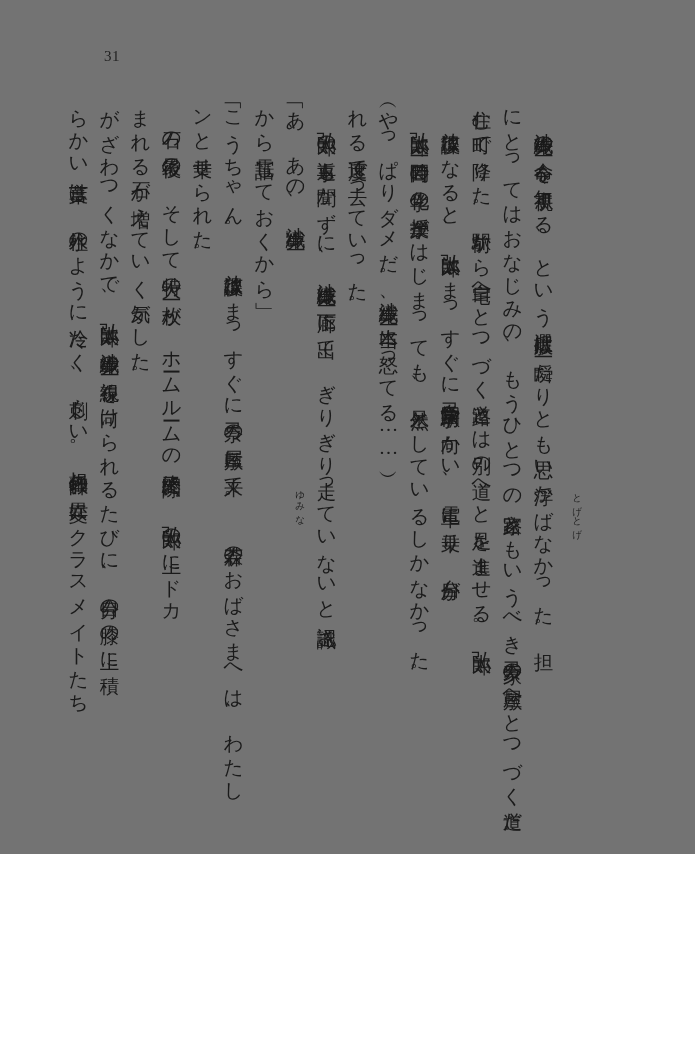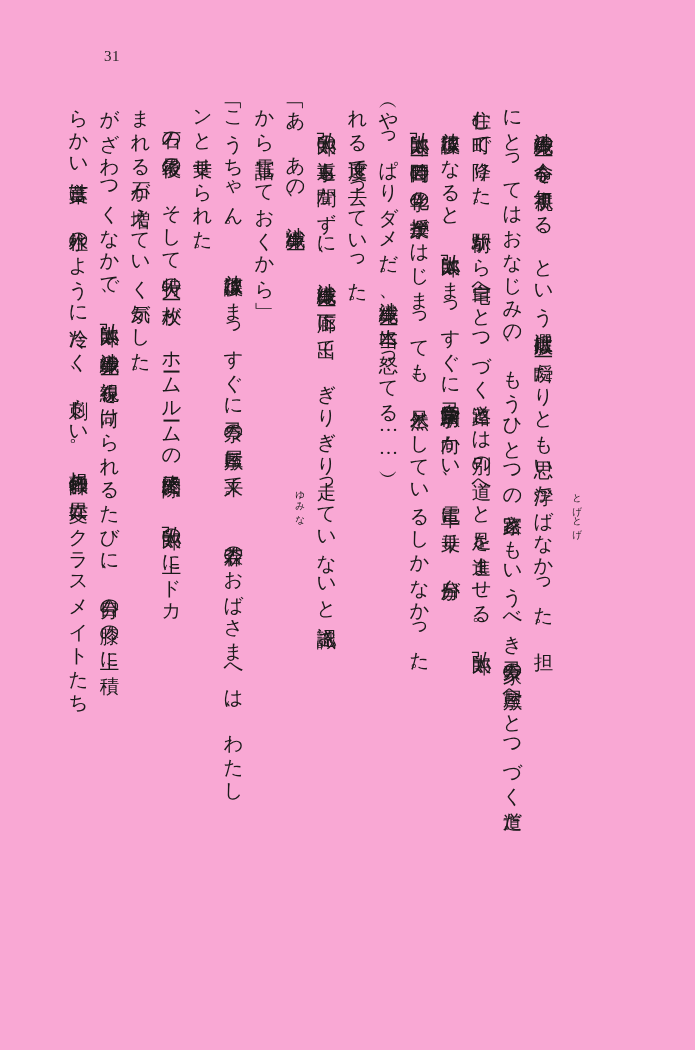--- a/index.html
+++ b/index.html
@@ -10,23 +10,23 @@
   body {
     width: 695px;
     height: 1050px;
     overflow: hidden;
     font-family: "Liberation Serif", "DejaVu Serif", serif;
     color: #1a1a1a;
   }
   .page {
     position: relative;
     width: 695px;
-    height: 1050px;
+    height: 854px;
     box-sizing: border-box;
-    background: #f9a8d4;
+    background: #737373;
   }
   .page-number {
     position: absolute;
     top: 48px;
     left: 104px;
     font-size: 15px;
     letter-spacing: 0.5px;
     color: #222;
     font-family: "Liberation Serif", "DejaVu Serif", serif;
   }

